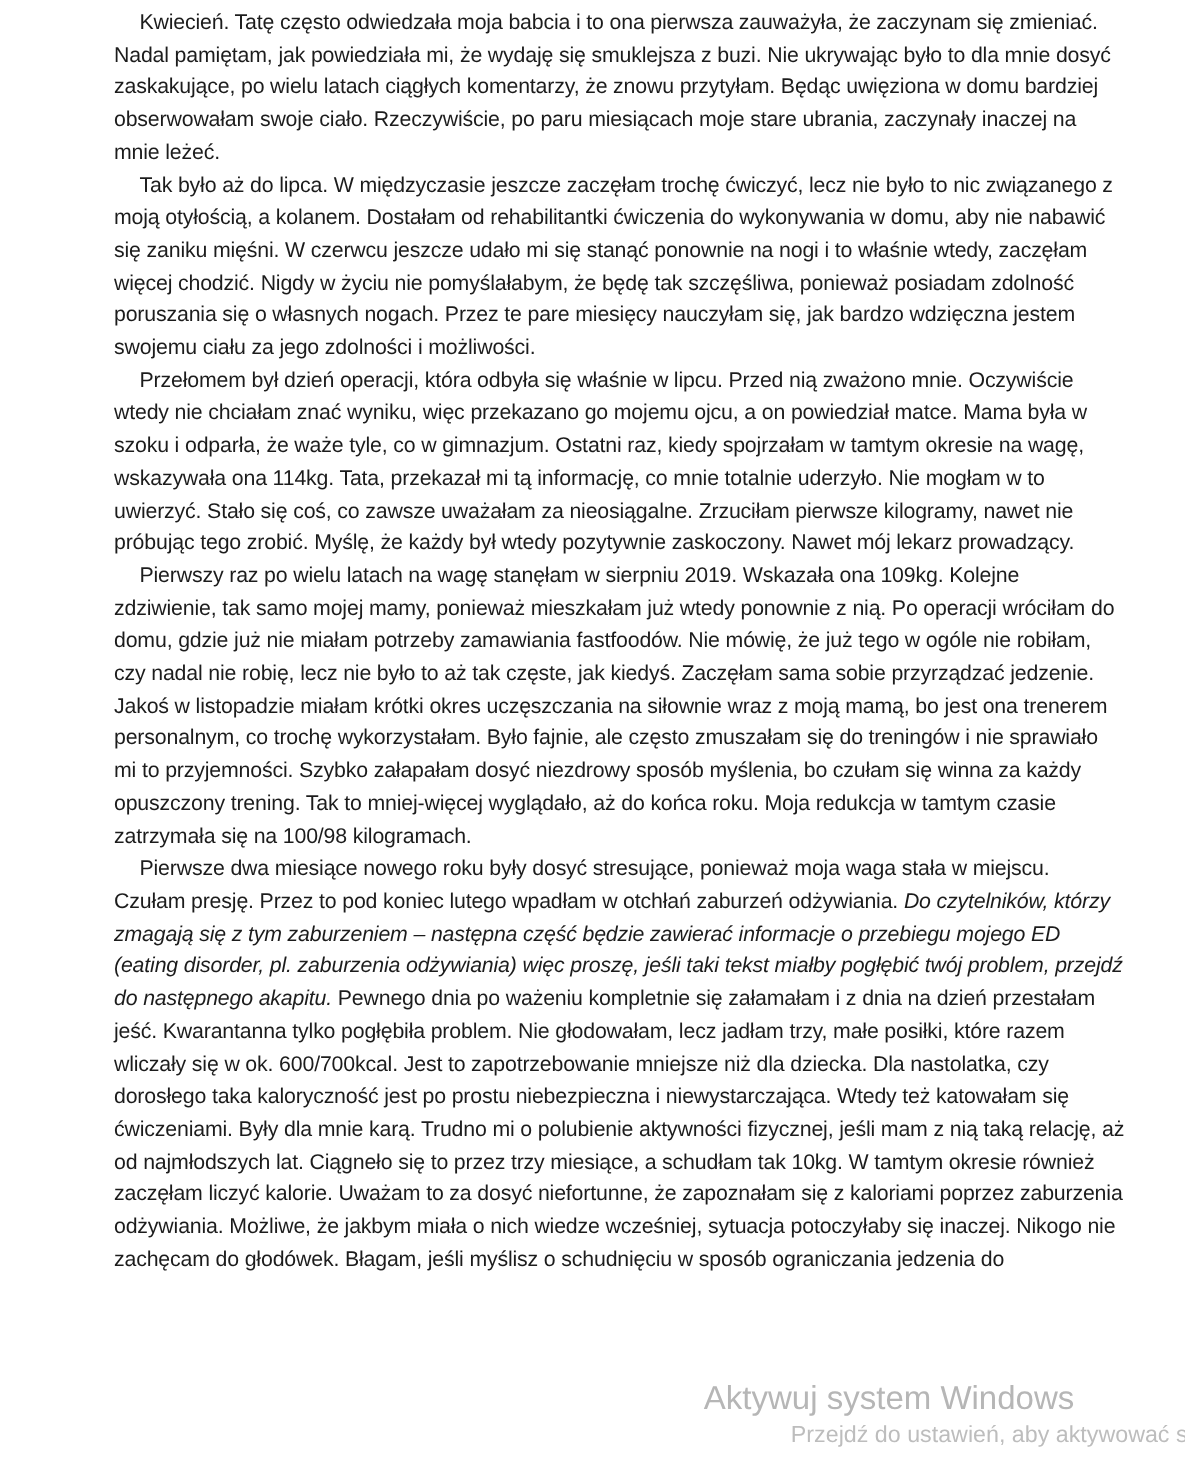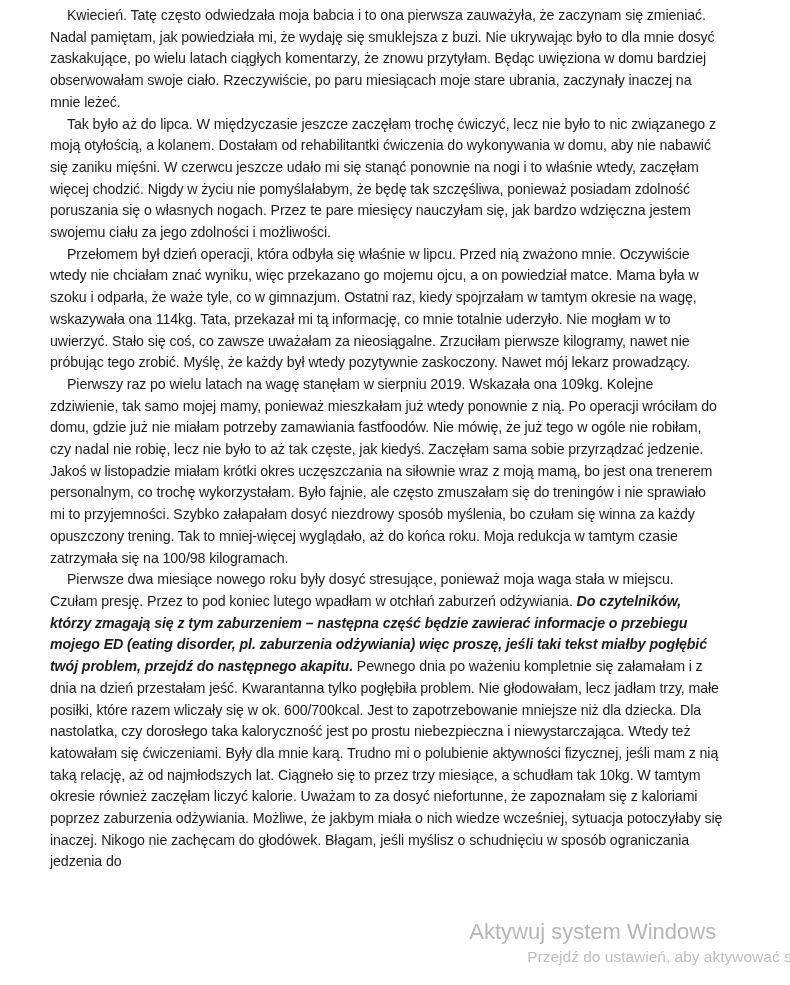--- a/index.html
+++ b/index.html
@@ -9,36 +9,36 @@
   body {
     width: 790px;
     height: 985px;
     position: relative;
     overflow: hidden;
     background: var(--page-bg, #ffffff);
     font-family: "Liberation Sans", sans-serif;
   }
   .doc {
     position: absolute;
-    left: 50px;
+    left: 76px;
     top: 5px;
     width: 674px;
     color: var(--text-color, #1c1c1c);
     font-size: 14.2px;
     line-height: 21.7px;
     letter-spacing: -0.1px;
     text-align: left;
   }
   .doc p.para {
     margin: 0;
     padding: 0;
     text-indent: 17px;
   }
   .doc .run { font-style: normal; }
-  .doc .run.italic { font-style: italic; font-weight: bold; }
+  .doc .run.italic { font-style: italic; }
 
   .watermark {
     position: absolute;
     right: -62px;
     bottom: 18px;
     text-align: left;
     pointer-events: none;
     white-space: nowrap;
   }
   .watermark .wm-title {

